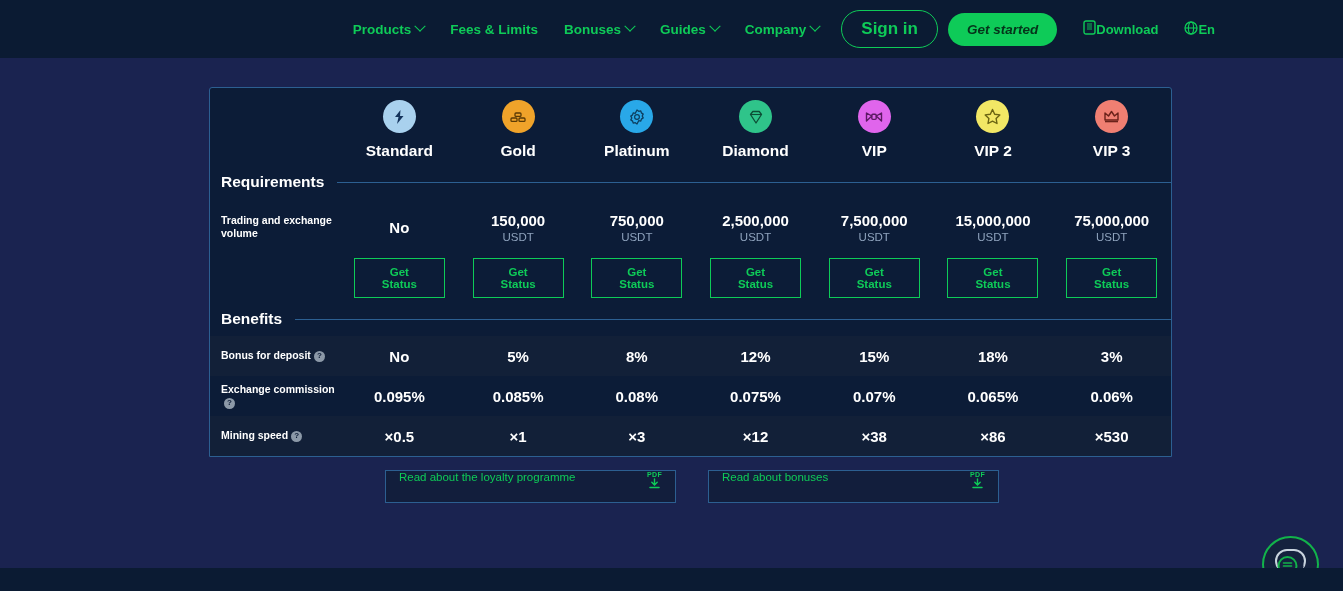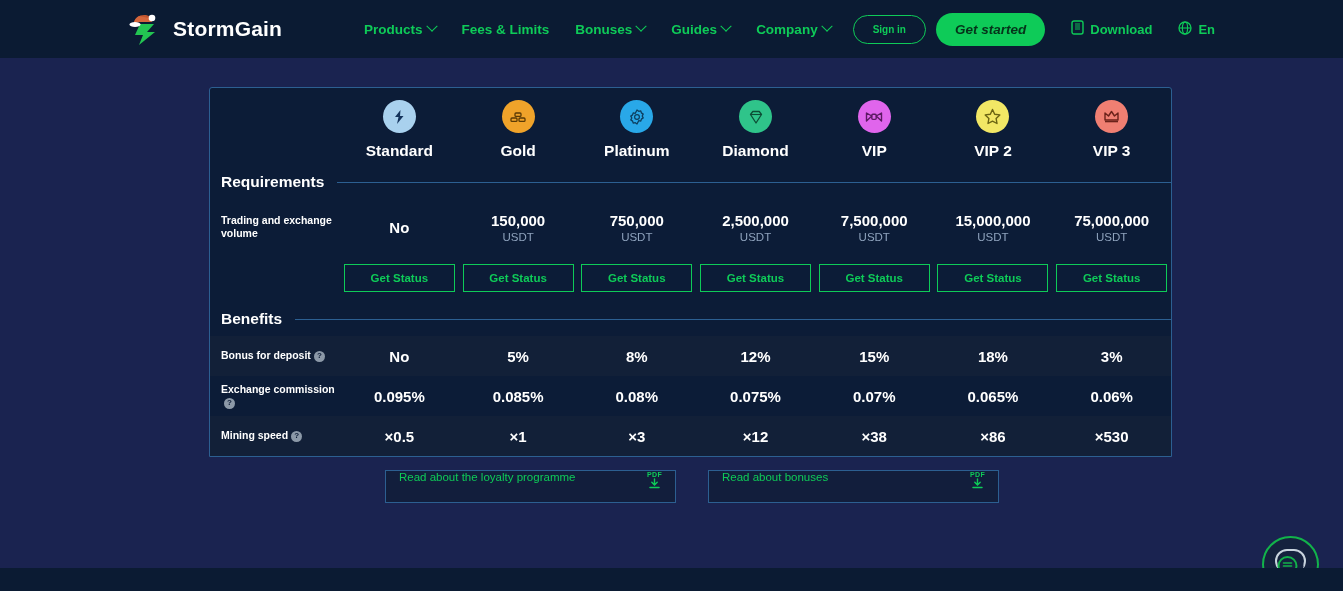--- a/index.html
+++ b/index.html
@@ -36,34 +36,34 @@
     color: #0ecb58; font-size: 13.5px; font-weight: bold;
     padding: 0 13px; display: flex; align-items: center; gap: 5px;
     cursor: pointer; white-space: nowrap;
   }
   .caret {
     display: inline-block; width: 8px; height: 8px;
     border-right: 1.6px solid #0ecb58; border-bottom: 1.6px solid #0ecb58;
     transform: rotate(45deg) translate(-2px,-2px);
   }
   .btn-signin {
-    color: #0ecb58; font-size: 10px; font-weight: bold;
+    color: #0ecb58; font-size: 17px; font-weight: bold;
     border: 1.5px solid #0ecb58; border-radius: 20px;
     padding: 8px 19px; margin-left: 9px; cursor: pointer;
     background: transparent; white-space: nowrap;
   }
   .btn-started {
     color: #05331a; font-size: 13.5px; font-weight: bold;
     background: #0ecb58; border-radius: 20px;
     padding: 9px 19px; margin-left: 10px; cursor: pointer;
     border: none; white-space: nowrap; font-style: italic;
   }
   .nav-link {
     color: #0ecb58; font-size: 13px; font-weight: bold;
-    display: flex; align-items: center; gap: 6px;
+    display: flex; align-items: center; gap: 0;
     margin-left: 26px; cursor: pointer; white-space: nowrap;
   }
 
   
   .card {
     position: absolute; left: 209px; top: 87px;
     width: 963px; height: 370px;
     background: #0c1c37;
     border: 1px solid #2c5f91;
     border-top-left-radius: 3px; border-top-right-radius: 3px;
@@ -115,21 +115,21 @@
     display: inline-flex; align-items: center; justify-content: center;
     width: 11px; height: 11px; border-radius: 50%;
     background: #8c99a8; color: #0c1c37;
     font-size: 8px; font-weight: bold; vertical-align: middle;
     margin-left: 3px; cursor: pointer;
   }
   .row-vol { height: 56px; justify-content: space-between; }
   .row-btns { height: 46px; }
   .row-ben { height: 40px; }
   .btn-status {
-    display: block; width: 111px; margin: 0 auto;
+    display: block; width: 91px; margin: 0 auto;
     border: 1px solid #0ecb58; color: #0ecb58;
     background: transparent; font-size: 11.5px; font-weight: bold;
     padding: 7px 16px; cursor: pointer; text-align: center;
   }
 
   
   .pdf-row {
     position: absolute; left: 385px; top: 470px;
     display: flex; gap: 32px;
   }
@@ -155,32 +155,20 @@
     width: 57px; height: 57px; border-radius: 50%;
     border: 2px solid #12b34a; background: #15223e;
     cursor: pointer;
     display: flex; align-items: center; justify-content: center;
   }
 </style>
 </head>
 <body>
 
 <div class="header">
-  <div class="logo-wrap">
-    <span class="logo-mark">
-      <svg width="34" height="34" viewBox="0 0 34 34">
-        <polygon points="12,12 26,12 19,20 27,20 11,33 15,23 7,23" fill="#23c552"></polygon>
-        <path d="M6 11 q2 -9 12 -8 q5 1 6 5 l-18 3 z" fill="#c0552f"></path>
-        <path d="M6 10 q1 -4 5 -6 l10 2 q3 2 3 4 z" fill="#d4663c"></path>
-        <ellipse cx="7" cy="12.5" rx="5.5" ry="2.6" fill="#ffffff"></ellipse>
-        <circle cx="24" cy="6" r="3.3" fill="#ffffff"></circle>
-      </svg>
-    </span>
-    <span class="logo-text">StormGain</span>
-  </div>
 
   <div class="nav">
     <div class="nav-item">
       <span>Products</span>
       <span class="caret"></span>
     </div>
     <div class="nav-item">
       <span>Fees &amp; Limits</span>
     </div>
     <div class="nav-item">

